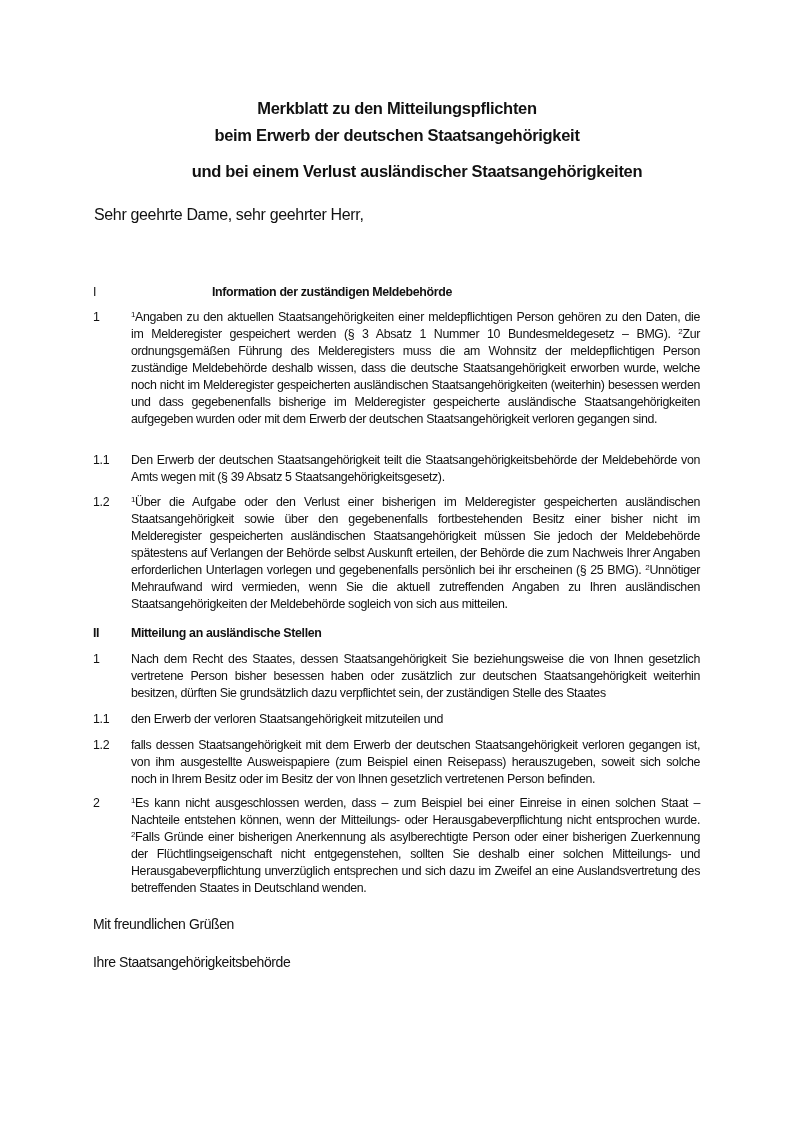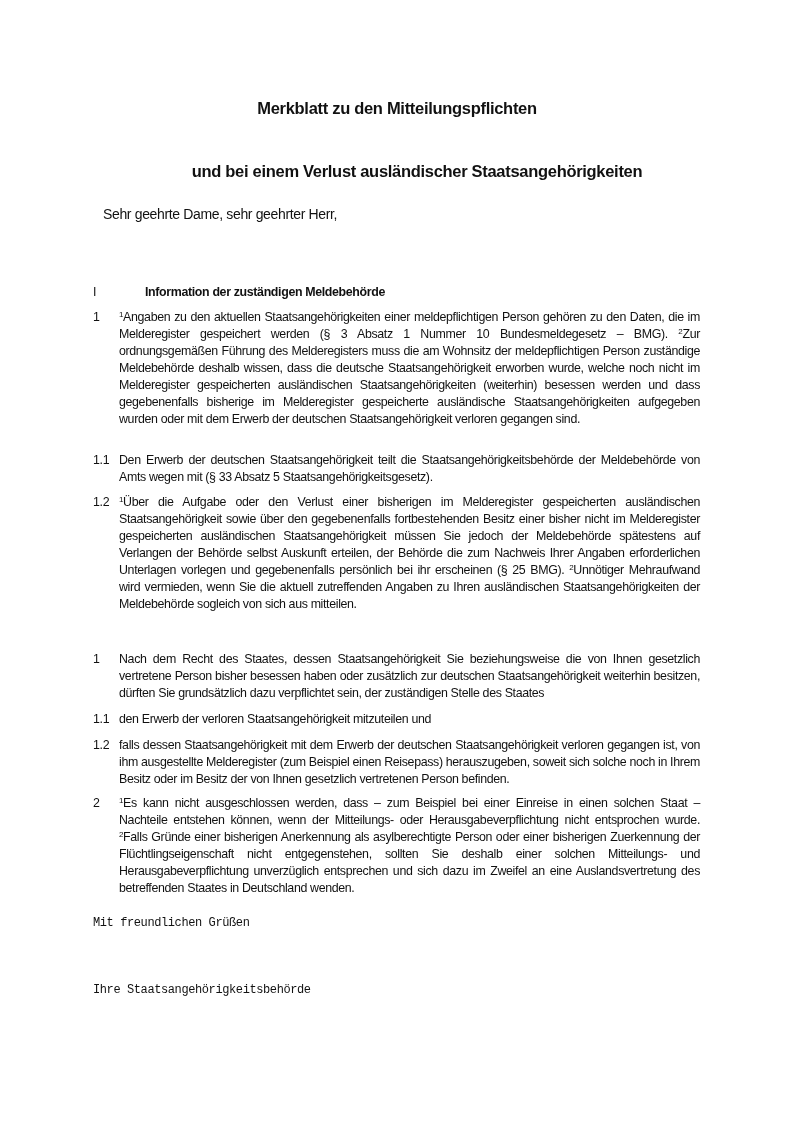--- a/index.html
+++ b/index.html
@@ -7,80 +7,85 @@
   .page {
     position: absolute; left: 0; top: 0; width: 794px; height: 1123px;
     font-family: "Liberation Sans", sans-serif; color: #111; border-radius: 15px;
   }
   .title {
     position: absolute; left: 0; width: 794px; text-align: center;
     font-weight: bold; font-size: 16.5px; letter-spacing: -0.3px;
   }
   .t1 { top: 99px; } .t2 { top: 126px; } .t3 { top: 162px; margin-left: 20px; }
   .block {
-    position: absolute; left: 103px; width: 607px;
-    font-size: 14px; line-height: 17px; letter-spacing: -0.35px;
+    position: absolute; left: 94px; width: 607px;
+    font-size: 16px; line-height: 17px; letter-spacing: -0.35px;
     text-align: justify;
   }
   .row { position: absolute; left: 93px; width: 607px; font-size: 12.4px; line-height: 17px; letter-spacing: -0.35px; }
   .num { position: absolute; left: 0; top: 0; width: 36px; }
-  .txt { margin-left: 26px; text-align: justify; }
+  .txt { margin-left: 38px; text-align: justify; }
   .head .txt { font-weight: bold; }
-  .head1 .txt { margin-left: 52px; font-weight: bold; }
+  .head1 .txt { margin-left: 119px; font-weight: bold; }
   sup { font-size: 8px; vertical-align: 4px; line-height: 0; }
-  .closing { position: absolute; left: 93px; font-size: 12px; letter-spacing: -0.4px; font-family: Liberation Mono, monospace; }
+  .closing { position: absolute; left: 93px; font-size: 14px; letter-spacing: -0.4px; }
 </style>
 </head>
 <body>
 
 <div class="page">
 
   <div class="title t1">Merkblatt zu den Mitteilungspflichten</div>
+  <div class="title t2">beim Erwerb der deutschen Staatsangehörigkeit</div>
   <div class="title t3">und bei einem Verlust ausländischer Staatsangehörigkeiten</div>
 
   <div class="block" style="top:206px;">Sehr geehrte Dame, sehr geehrter Herr,</div>
 
 
   <div class="row head1" style="top:284px;">
     <span class="num">I</span>
     <div class="txt">Information der zuständigen Meldebehörde</div>
   </div>
 
   <div class="row" style="top:309px;">
     <span class="num">1</span>
     <div class="txt"><sup>1</sup><span>Angaben zu den aktuellen Staatsangehörigkeiten einer meldepflichtigen Person gehören zu den Daten, die im Melderegister gespeichert werden (§ 3 Absatz 1 Nummer 10 Bundesmeldegesetz – BMG). </span><sup>2</sup><span>Zur ordnungsgemäßen Führung des Melderegisters muss die am Wohnsitz der meldepflichtigen Person zuständige Meldebehörde deshalb wissen, dass die deutsche Staatsangehörigkeit erworben wurde, welche noch nicht im Melderegister gespeicherten ausländischen Staatsangehörigkeiten (weiterhin) besessen werden und dass gegebenenfalls bisherige im Melderegister gespeicherte ausländische Staatsangehörigkeiten aufgegeben wurden oder mit dem Erwerb der deutschen Staatsangehörigkeit verloren gegangen sind.</span></div>
   </div>
 
   <div class="row" style="top:452px;">
     <span class="num">1.1</span>
-    <div class="txt">Den Erwerb der deutschen Staatsangehörigkeit teilt die Staatsangehörigkeitsbehörde der Meldebehörde von Amts wegen mit (§ 33 Absatz 5 Staatsangehörigkeitsgesetz).</div>
+    <div class="txt">Den Erwerb der deutschen Staatsangehörigkeit teilt die Staatsangehörigkeitsbehörde der Meldebehörde von Amts wegen mit (§ 39 Absatz 5 Staatsangehörigkeitsgesetz).</div>
   </div>
 
   <div class="row" style="top:494px;">
     <span class="num">1.2</span>
     <div class="txt"><sup>1</sup><span>Über die Aufgabe oder den Verlust einer bisherigen im Melderegister gespeicherten ausländischen Staatsangehörigkeit sowie über den gegebenenfalls fortbestehenden Besitz einer bisher nicht im Melderegister gespeicherten ausländischen Staatsangehörigkeit müssen Sie jedoch der Meldebehörde spätestens auf Verlangen der Behörde selbst Auskunft erteilen, der Behörde die zum Nachweis Ihrer Angaben erforderlichen Unterlagen vorlegen und gegebenenfalls persönlich bei ihr erscheinen (§ 25 BMG). </span><sup>2</sup><span>Unnötiger Mehraufwand wird vermieden, wenn Sie die aktuell zutreffenden Angaben zu Ihren ausländischen Staatsangehörigkeiten der Meldebehörde sogleich von sich aus mitteilen.</span></div>
   </div>
 
+  <div class="row head" style="top:625px;">
+    <span class="num" style="font-weight:bold;">II</span>
+    <div class="txt">Mitteilung an ausländische Stellen</div>
+  </div>
 
   <div class="row" style="top:651px;">
     <span class="num">1</span>
     <div class="txt">Nach dem Recht des Staates, dessen Staatsangehörigkeit Sie beziehungsweise die von Ihnen gesetzlich vertretene Person bisher besessen haben oder zusätzlich zur deutschen Staatsangehörigkeit weiterhin besitzen, dürften Sie grundsätzlich dazu verpflichtet sein, der zuständigen Stelle des Staates</div>
   </div>
 
   <div class="row" style="top:711px;">
     <span class="num">1.1</span>
     <div class="txt">den Erwerb der verloren Staatsangehörigkeit mitzuteilen und</div>
   </div>
 
   <div class="row" style="top:737px;">
     <span class="num">1.2</span>
-    <div class="txt">falls dessen Staatsangehörigkeit mit dem Erwerb der deutschen Staatsangehörigkeit verloren gegangen ist, von ihm ausgestellte Melderegister (zum Beispiel einen Reisepass) herauszugeben, soweit sich solche noch in Ihrem Besitz oder im Besitz der von Ihnen gesetzlich vertretenen Person befinden.</div>
+    <div class="txt">falls dessen Staatsangehörigkeit mit dem Erwerb der deutschen Staatsangehörigkeit verloren gegangen ist, von ihm ausgestellte Ausweispapiere (zum Beispiel einen Reisepass) herauszugeben, soweit sich solche noch in Ihrem Besitz oder im Besitz der von Ihnen gesetzlich vertretenen Person befinden.</div>
   </div>
 
   <div class="row" style="top:795px;">
     <span class="num">2</span>
     <div class="txt"><sup>1</sup><span>Es kann nicht ausgeschlossen werden, dass – zum Beispiel bei einer Einreise in einen solchen Staat – Nachteile entstehen können, wenn der Mitteilungs- oder Herausgabeverpflichtung nicht entsprochen wurde. </span><sup>2</sup><span>Falls Gründe einer bisherigen Anerkennung als asylberechtigte Person oder einer bisherigen Zuerkennung der Flüchtlingseigenschaft nicht entgegenstehen, sollten Sie deshalb einer solchen Mitteilungs- und Herausgabeverpflichtung unverzüglich entsprechen und sich dazu im Zweifel an eine Auslandsvertretung des betreffenden Staates in Deutschland wenden.</span></div>
   </div>
 
   <div class="closing" style="top:916px;">Mit freundlichen Grüßen</div>
-  <div class="closing" style="top:983px;">Ihre Staatsangehörigkeitsbehörde</div>
+  <div class="closing" style="top:954px;">Ihre Staatsangehörigkeitsbehörde</div>
 
 </div>
 
 </body></html>

